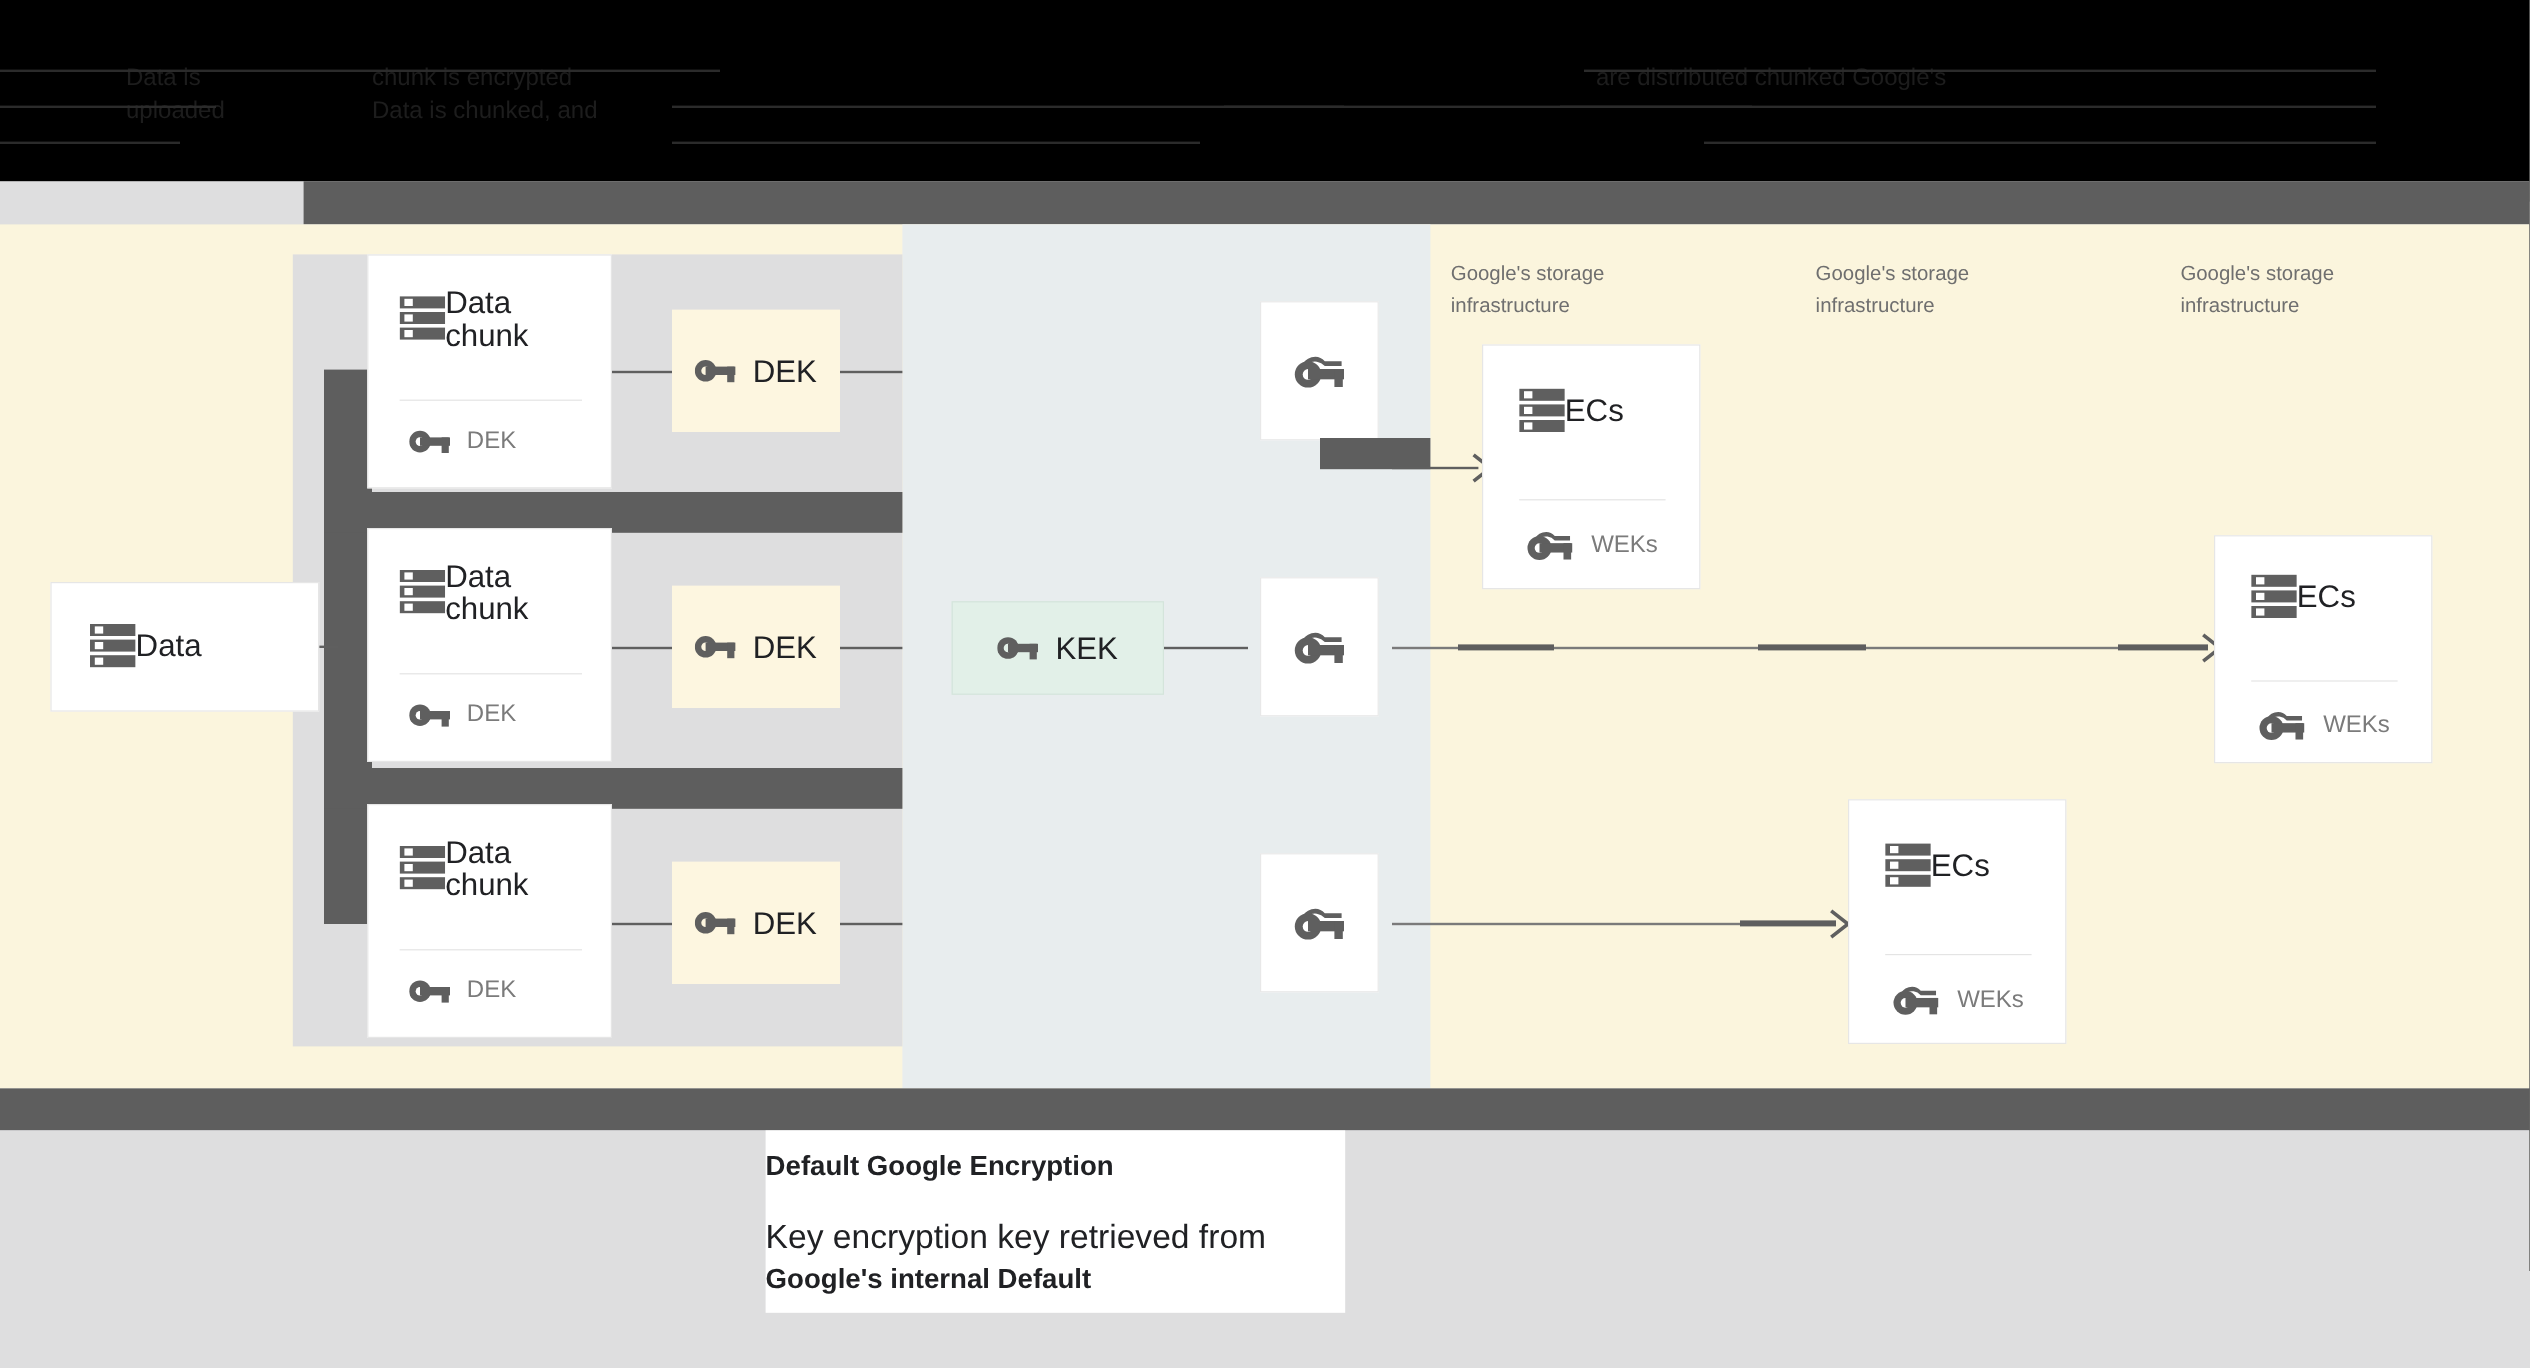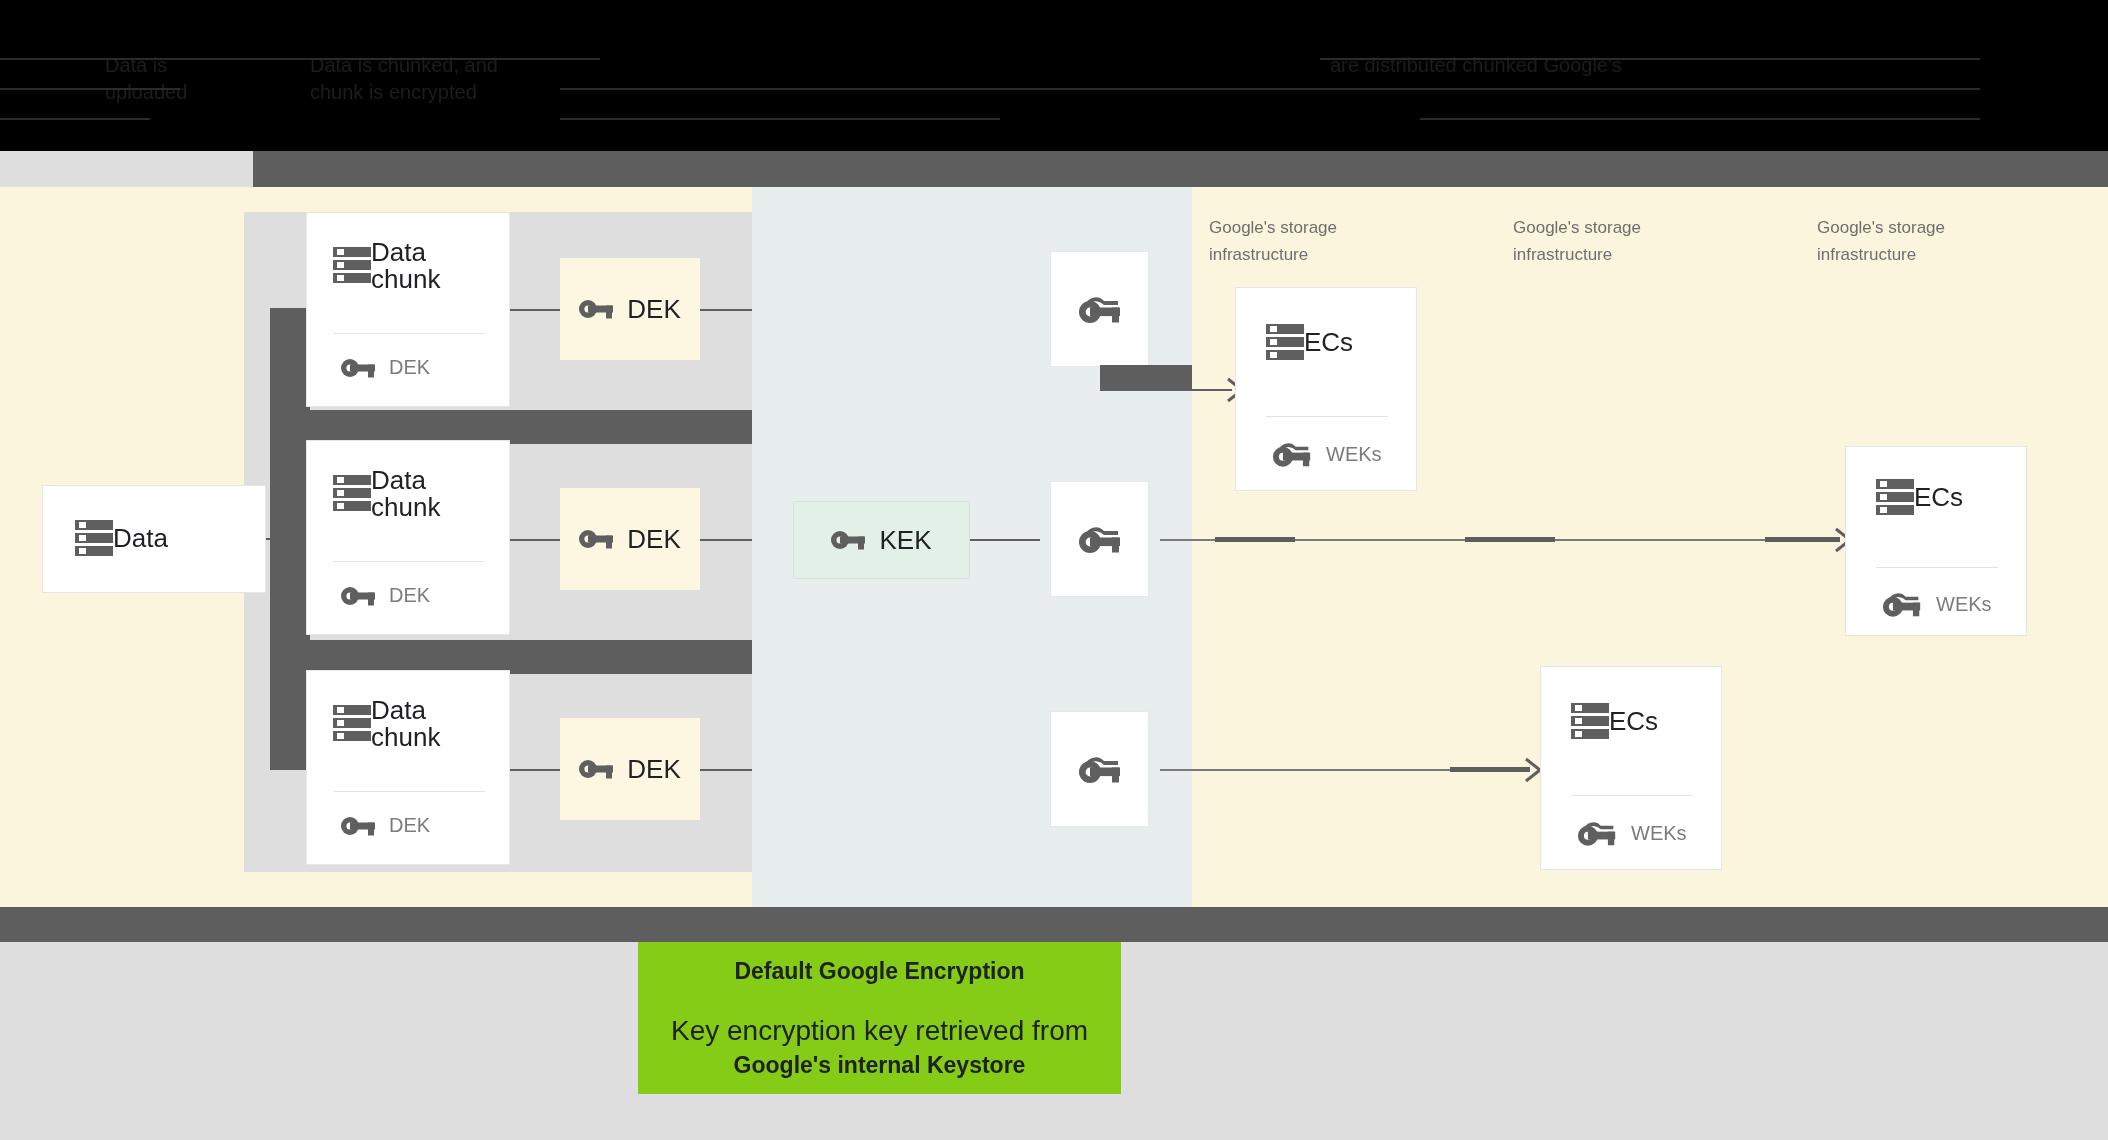--- a/index.html
+++ b/index.html
@@ -32,41 +32,41 @@
   .keybox .kb-label{font-size:26px;color:#202124;}
 
   .wekcard{position:absolute;background:#fff;border:1px solid #e8e8e8;box-sizing:border-box;display:flex;align-items:center;justify-content:center;}
 
   .line{position:absolute;background:#5f5f5f;height:2px;}
   .line-thin{position:absolute;background:#7a7a7a;height:2px;}
 
   .collabel{position:absolute;font-size:17px;color:#6f6f6f;line-height:27px;}
 
   
-  .captionbox{position:absolute;background:#84cc16;box-sizing:border-box;display:flex;
-    flex-direction:column;align-items:center;justify-content:center;}
+  .captionbox{position:absolute;background:#ffffff;box-sizing:border-box;display:flex;
+    flex-direction:column;align-items:flex-start;justify-content:center;}
   .cap-title{font-size:23px;font-weight:bold;color:#202124;}
   .cap-l1{font-size:28px;color:#202124;margin-top:30px;}
   .cap-l2{font-size:23px;font-weight:bold;color:#202124;margin-top:5px;}
 
   svg{display:block;}
 </style>
 </head>
 <body>
 
 <div id="stage">
 
   <div class="topbar">
     <div class="hdr-col" style="left:105px;top:52px;width:170px;">
       <div>Data is</div>
       <div>uploaded</div>
     </div>
     <div class="hdr-col" style="left:310px;top:52px;width:420px;">
+      <div>chunk is encrypted</div>
       <div>Data is chunked, and</div>
-      <div>chunk is encrypted</div>
     </div>
     <div class="hdr-col" style="left:1330px;top:52px;width:660px;">
       <div>are distributed chunked Google's</div>
     </div>
 
     <div class="hdr-underline" style="left:0;top:58px;width:300px;"></div>
     <div class="hdr-underline" style="left:0;top:88px;width:180px;"></div>
     <div class="hdr-underline" style="left:0;top:118px;width:150px;"></div>
     <div class="hdr-underline" style="left:300px;top:58px;width:300px;"></div>
     <div class="hdr-underline" style="left:560px;top:88px;width:560px;"></div>
@@ -408,16 +408,16 @@
       <span class="sub-label">WEKs</span>
     </div>
   </div>
 
   <div class="darkbar" style="left:0;top:907px;width:2108px;height:35px;"></div>
   <div class="band band-gray" style="left:0;top:942px;width:2108px;height:198px;"></div>
 
   <div class="captionbox" style="left:638px;top:942px;width:483px;height:152px;">
     <div class="cap-title">Default Google Encryption</div>
     <div class="cap-l1">Key encryption key retrieved from</div>
-    <div class="cap-l2">Google's internal Keystore</div>
+    <div class="cap-l2">Google's internal Default</div>
   </div>
 
 </div>
 
 </body></html>

